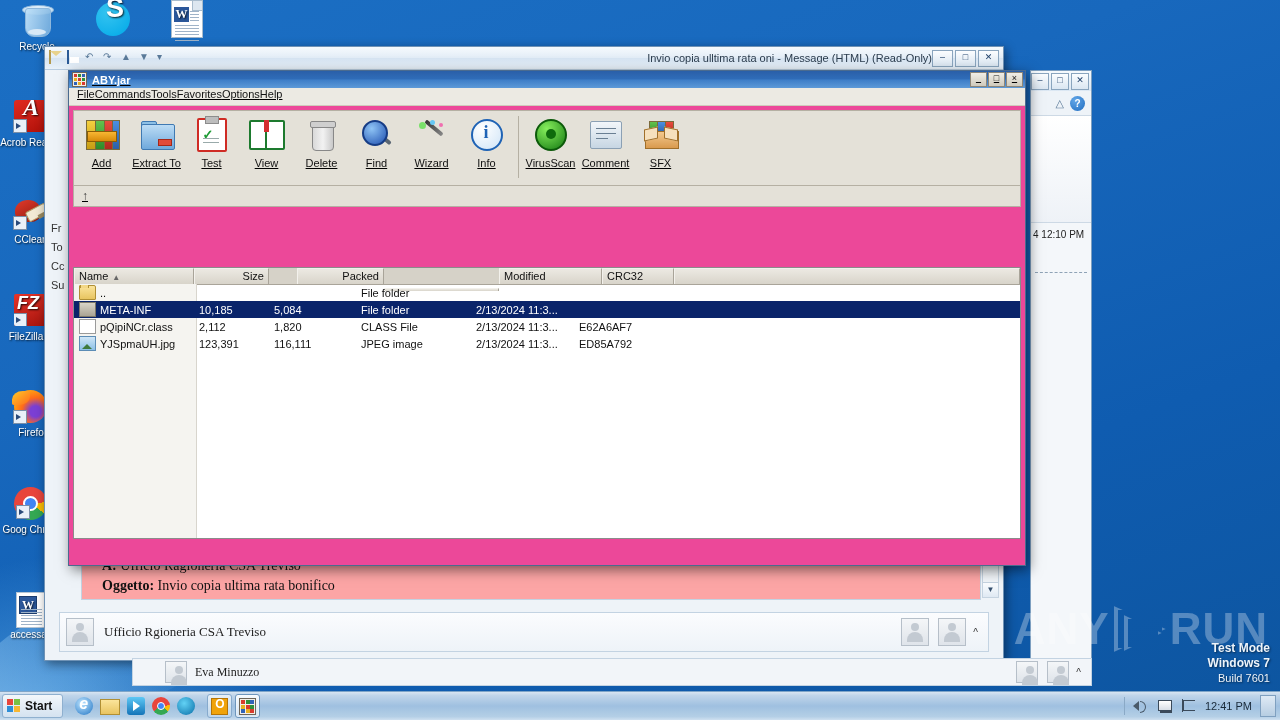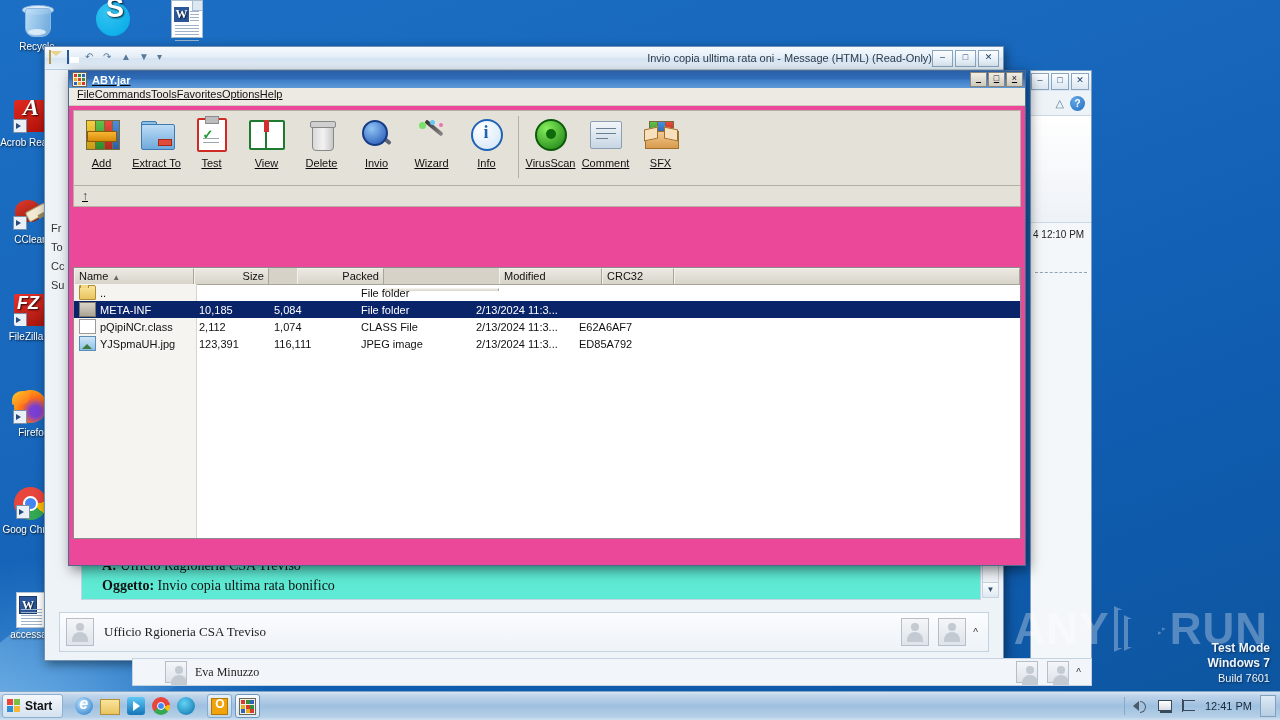--- a/index.html
+++ b/index.html
@@ -86,21 +86,21 @@
     display:flex;align-items:center;border-bottom:1px solid #b9cde0;}
   .ol-qat{display:flex;align-items:center;gap:3px;padding-left:4px;}
   .qbtn{width:15px;height:15px;display:inline-block;position:relative;}
   .env{width:14px;height:10px;background:#f6e5a8;border:1px solid #b49a4e;position:relative;}
   .env:after{content:"";position:absolute;left:0;top:0;width:0;height:0;border-left:6px solid transparent;border-right:6px solid transparent;border-top:5px solid #e8d28d;}
   .save{width:13px;height:13px;background:#3f7cc6;border:1px solid #2a5a96;position:relative;}
   .save:after{content:"";position:absolute;left:2px;top:6px;width:9px;height:6px;background:#fff;}
   .arrowu{color:#5a7a99;font-size:10px;}
   #ol-titletext{flex:1;text-align:right;font-size:11px;color:#2b3c4d;}
   .ol-field-labels{position:absolute;left:6px;top:172px;font-size:11px;color:#333;line-height:19px;}
-  #ol-body{position:absolute;left:36px;right:22px;top:505px;bottom:60px;background:#5eead4;border:1px solid #c3d3e2;overflow:hidden;}
+  #ol-body{position:absolute;left:36px;right:22px;top:505px;bottom:60px;background:#fca5a5;border:1px solid #c3d3e2;overflow:hidden;}
   .ol-line{font-family:"Liberation Serif",serif;font-size:14px;color:#111;padding:2px 0 2px 20px;}
   .ol-line b{font-weight:bold;}
   #ol-scroll{position:absolute;right:4px;top:26px;bottom:62px;width:15px;background:#f0f4f8;border:1px solid #c5d3e0;}
   #ol-scroll .sbtn{height:14px;background:linear-gradient(180deg,#fbfdff,#dfe9f3);border-bottom:1px solid #c5d3e0;text-align:center;font-size:8px;color:#36506e;line-height:14px;}
   #ol-scroll .sthumb{position:absolute;top:76px;left:0;right:0;height:330px;background:linear-gradient(90deg,#f4f8fb,#d9e5f0);border:1px solid #c0d0de;}
   #ol-scroll .sbtn-b{position:absolute;bottom:0;left:0;right:0;height:14px;background:linear-gradient(180deg,#fbfdff,#dfe9f3);border-top:1px solid #c5d3e0;text-align:center;font-size:8px;color:#36506e;line-height:14px;}
   #ol-footer{position:absolute;left:14px;right:14px;bottom:8px;height:38px;background:linear-gradient(180deg,#fbfcfe,#eef3f8);
     border:1px solid #c3d3e2;display:flex;align-items:center;}
   .person{width:26px;height:26px;background:linear-gradient(180deg,#f4f6f8,#dfe4ea);border:1px solid #b6bfc9;position:relative;margin-left:6px;}
   .person:before{content:"";position:absolute;left:9px;top:4px;width:8px;height:8px;border-radius:50%;background:#c3cad2;}
@@ -543,21 +543,21 @@
         </div>
         <span class="tl">Delete</span>
       </div>
       <div class="tool">
         <div class="ig">
           <div class="i-find">
               <div class="hd"></div>
               <div class="gl"></div>
             </div>
         </div>
-        <span class="tl">Invio</span>
+        <span class="tl">Find</span>
       </div>
       <div class="tool">
         <div class="ig">
           <div class="i-wiz">
               <div class="wand"></div>
               <div class="s1"></div>
               <div class="s2"></div>
               <div class="s3"></div>
             </div>
         </div>
@@ -645,21 +645,21 @@
         <div class="cell" style="width:103px;">2/13/2024 11:3...</div>
         <div class="cell" style="width:72px;"></div>
       </div>
 
       <div class="frow">
         <div class="cell" style="width:120px;display:flex;align-items:center;">
           <span class="fi fi-file"></span>
           <span>pQipiNCr.class</span>
         </div>
         <div class="cell r" style="width:75px;">2,112</div>
-        <div class="cell r" style="width:87px;">1,074</div>
+        <div class="cell r" style="width:87px;">1,820</div>
         <div class="cell" style="width:115px;">CLASS File</div>
         <div class="cell" style="width:103px;">2/13/2024 11:3...</div>
         <div class="cell" style="width:72px;">E62A6AF7</div>
       </div>
 
       <div class="frow">
         <div class="cell" style="width:120px;display:flex;align-items:center;">
           <span class="fi fi-img"></span>
           <span>YJSpmaUH.jpg</span>
         </div>

